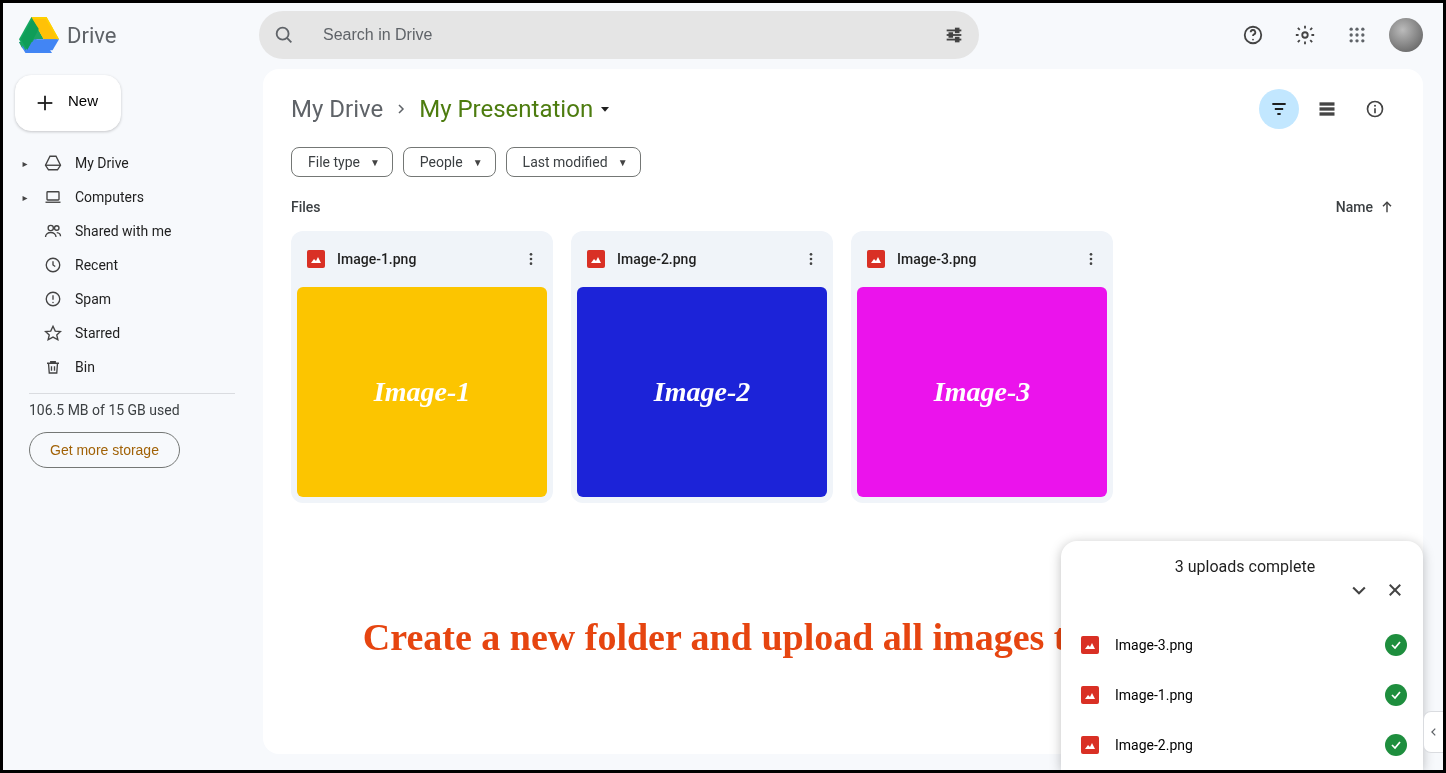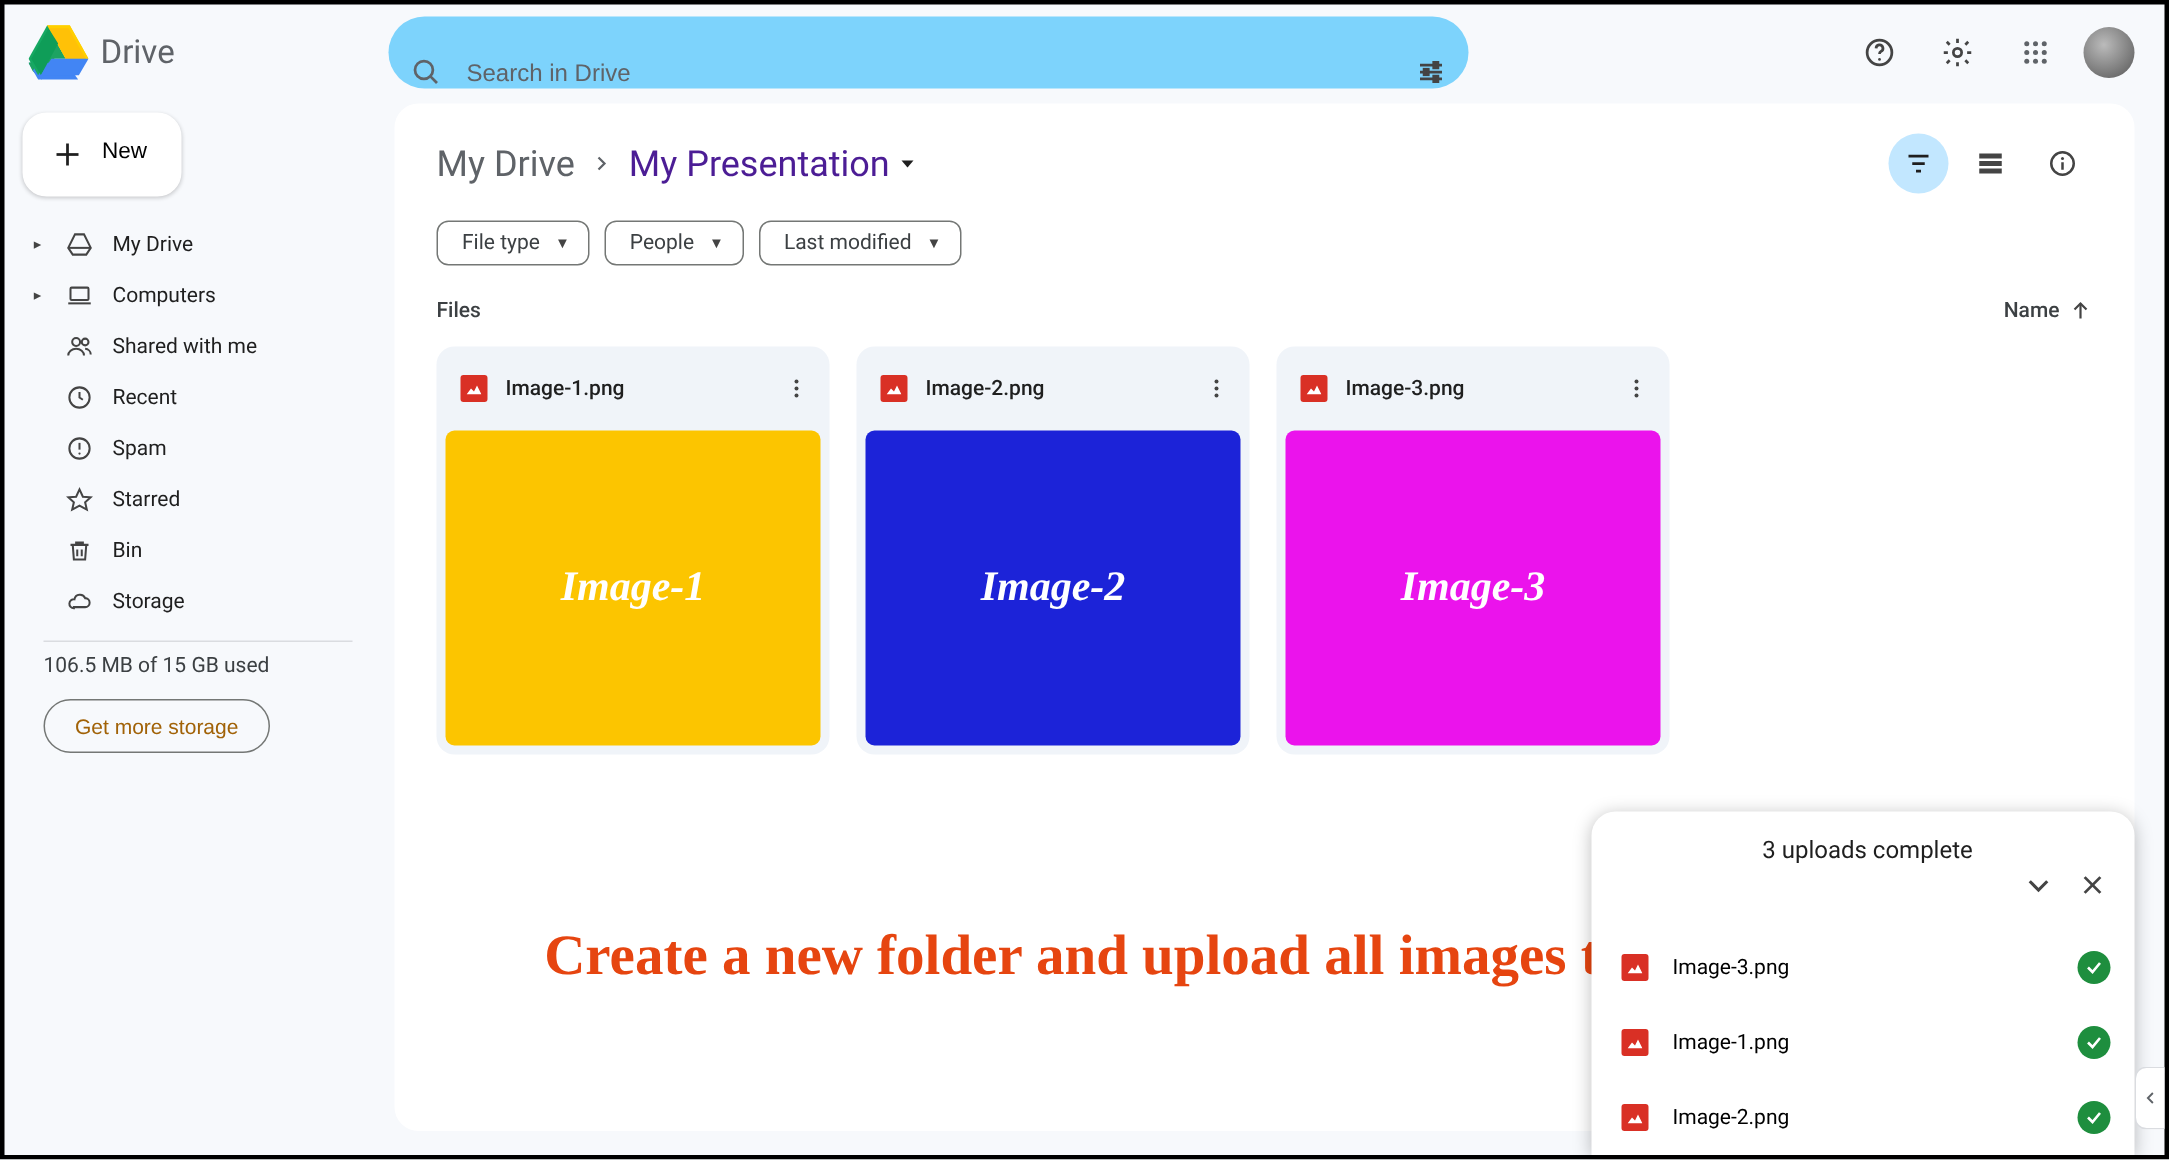--- a/index.html
+++ b/index.html
@@ -2,41 +2,41 @@
 <html><head>
 <meta charset="utf-8">
 <style>
   * { box-sizing: border-box; margin: 0; padding: 0; }
   html, body { width: 1446px; height: 773px; overflow: hidden; font-family: "Google Sans", Roboto, Arial, sans-serif; background: #f7f9fc; }
   .frame { width: 1446px; height: 773px; border: 3px solid #000000; position: relative; background: #f7f9fc;}
   
   .header { display: flex; align-items: center; height: 64px; padding: 0 16px; gap: 8px;}
   .logo-block { display:flex; align-items:center; gap:8px; width: 232px;}
   .logo-block .app-name { font-size: 22px; color:#5f6368;}
-  .search { flex: 1; max-width: 720px; background:#7dd3fc; border-radius: 30px; height:48px; display:flex; align-items:flex-end; padding:0 14px; gap:16px;}
+  .search { flex: 1; max-width: 720px; background:#e5e5e5; border-radius: 30px; height:48px; display:flex; align-items:center; padding:0 14px; gap:28px;}
   .search input { flex:1; border:none; background:transparent; font-size:16px; outline:none; color:#333;}
   .search input::placeholder { color:#5f6368;}
   .header-icons { margin-left:auto; display:flex; align-items:center; gap:12px; padding-right:4px;}
   .hicon { width:40px; height:40px; display:flex; align-items:center; justify-content:center; border-radius:50%; cursor:pointer; color:#444;}
   .avatar { width:34px; height:34px; border-radius:50%; background: radial-gradient(circle at 40% 35%, #bbb, #555); }
   
   .sidebar { position:absolute; top:64px; left:0; width:248px; padding: 8px 12px; }
   .new-btn { display:flex; align-items:flex-start; gap:12px; background:#fff; border:1px solid #fff; border-radius:16px; padding: 16px 22px 16px 18px; font-size:15px; font-weight:500; box-shadow: 0 1px 3px rgba(0,0,0,0.2); cursor:pointer; margin-bottom:16px;}
   .nav { display:flex; flex-direction:column; gap:2px; }
   .nav-row { display:flex; align-items:center; height:32px; border-radius:20px; padding:0 10px 0 4px; gap:12px; font-size:14px; color:#1f1f1f; cursor:pointer;}
   .nav-row .caret { width:12px; display:flex; justify-content:center; color:#444; font-size:10px;}
   .nav-row .nicon { width:20px; display:flex; justify-content:center; color:#444;}
   .divider { height:1px; background:#dadce0; margin: 10px 4px 8px 14px;}
   .storage-text { font-size:14px; color:#3c4043; margin: 4px 0 14px 14px;}
   .storage-btn { margin-left:14px; border:1px solid #747775; background:transparent; color:#a16207; font-size:14px; font-weight:500; padding:9px 20px; border-radius:20px; cursor:pointer;}
   
   .main { position:absolute; top:66px; left:260px; right:20px; bottom:16px; background:#fff; border-radius:16px; padding: 20px 28px; overflow:hidden;}
   .breadcrumb-row { display:flex; align-items:center; gap:12px;}
   .breadcrumb-row .crumb { font-size:24px; color:#5f6368; display:flex; align-items:center; gap:4px; cursor:pointer;}
-  .breadcrumb-row .crumb.current { color:#4c1d95;text-align:right;}
+  .breadcrumb-row .crumb.current { color:#4d7c0f;text-align:right;}
   .breadcrumb-row .chev { color:#5f6368;}
   .toolbar-icons { margin-left:auto; display:flex; align-items:center; gap:8px;}
   .tb-btn { width:40px; height:40px; display:flex; align-items:center; justify-content:center; border-radius:50%; cursor:pointer; color:#444;}
   .tb-btn.active { background:#c2e7ff;}
   .chips-row { display:flex; gap:10px; margin-top:18px;}
   .chip { display:flex; align-items:center; gap:10px; border:1px solid #747775; border-radius:8px; padding: 6px 12px 6px 16px; font-size:14px; color:#3c4043; cursor:pointer; background:#fff;}
   .chip .dd { font-size:10px; color:#444;}
   .section-row { display:flex; align-items:center; margin-top:22px; font-size:14px; color:#3c4043; font-weight:500;}
   .section-row .sort { margin-left:auto; display:flex; align-items:center; gap:6px; cursor:pointer;}
   .files-grid { display:flex; gap:18px; margin-top:16px;}
@@ -207,29 +207,20 @@
     </div>
     <div class="nav-row">
       <span class="caret"></span>
       <span class="nicon">
             <svg width="18" height="18" viewBox="0 0 24 24" fill="none" stroke="#444" stroke-width="1.8">
               <path d="M4 7h16M9 7V5h6v2M6 7l1 13h10l1-13M10 11v6M14 11v6"></path>
             </svg>
           </span>
       <span>Bin</span>
     </div>
-    <div class="nav-row">
-      <span class="caret"></span>
-      <span class="nicon">
-            <svg width="18" height="18" viewBox="0 0 24 24" fill="none" stroke="#444" stroke-width="1.8">
-              <path d="M7 18a4 4 0 1 1 .5-7.97A5 5 0 0 1 17 9a4 4 0 0 1 0 8H7z"></path>
-            </svg>
-          </span>
-      <span>Storage</span>
-    </div>
   </div>
   <div class="divider"></div>
   <div class="storage-text">106.5 MB of 15 GB used</div>
   <button class="storage-btn">Get more storage</button>
 </div>
 
 <div class="main">
   <div class="breadcrumb-row">
     <span class="crumb">My Drive</span>
     <svg class="chev" width="12" height="12" viewBox="0 0 24 24" fill="none" stroke="#5f6368" stroke-width="3">

